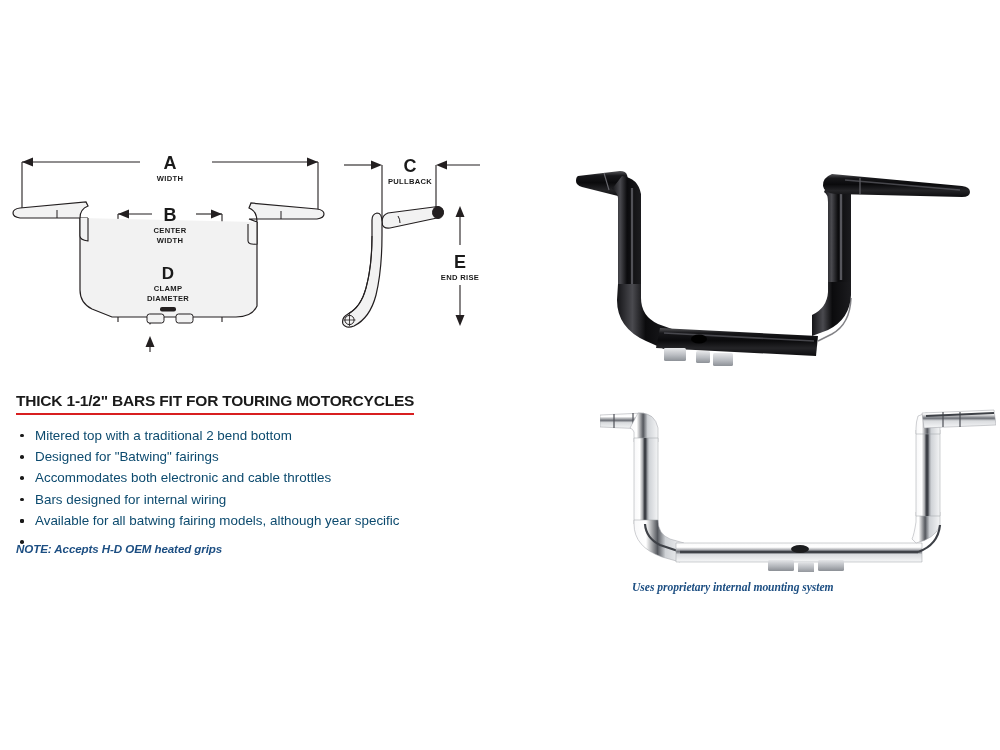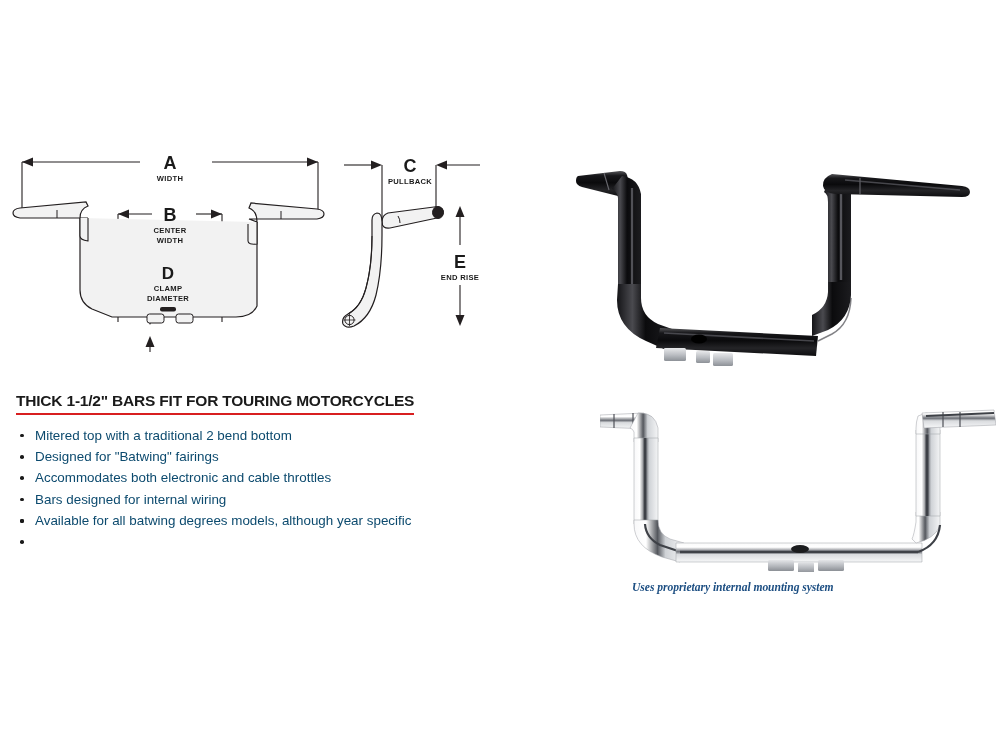--- a/index.html
+++ b/index.html
@@ -345,24 +345,25 @@
       </li>
       <li>
         <span class="bullet-dot"></span>
         <span>Bars designed for internal wiring</span>
       </li>
       <li>
         <span class="bullet-dot"></span>
       </li>
       <li>
         <span class="bullet-dot"></span>
-        <span>Available for all batwing degrees models, although year specific</span>
+        <span>Available for all batwing fairing models, although year specific</span>
       </li>
       <li>
         <span class="bullet-dot"></span>
       </li>
     </ul>
 
+    <p class="note-line">NOTE: Accepts H-D OEM heated grips</p>
   </div>
 
   <div class="photo-caption">Uses proprietary internal mounting system</div>
 
 </div>
 
 </body></html>

